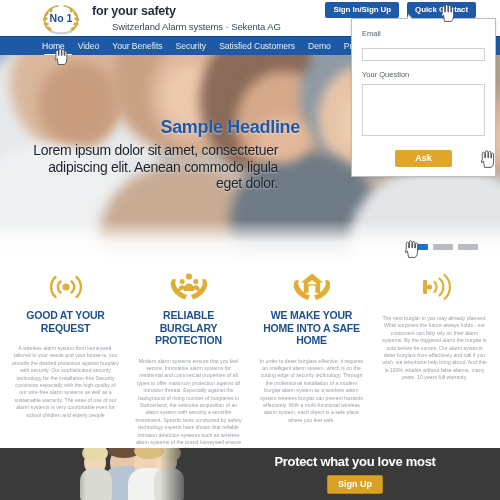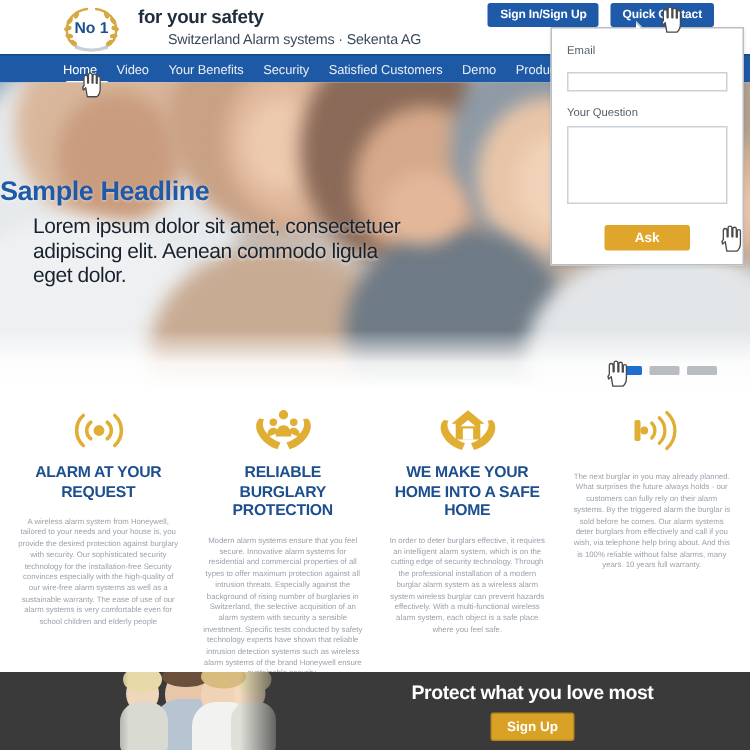--- a/index.html
+++ b/index.html
@@ -63,21 +63,21 @@
     position:relative; height:205px; overflow:hidden;
     background:linear-gradient(150deg,#9fb4c4 0%, #b9c6cf 25%, #cdbdb0 55%, #b0a092 80%, #8e9ba5 100%);
   }
   .hero-photo { position:absolute; inset:0; }
   .hp { position:absolute; border-radius:50%; filter:blur(6px); }
   .hero-overlay-white {
     position:absolute; left:0; right:0; bottom:0; height:40px;
     background:linear-gradient(to bottom, rgba(255,255,255,0) 0%, rgba(255,255,255,0.88) 55%, #fff 100%);
   }
   .hero-text {
-    position:absolute; left:0; top:62px; width:300px; text-align:left;
+    position:absolute; left:0; top:62px; width:300px; text-align:right;
     z-index:5;
   }
   .hero-head {
     font-size:18px; font-weight:bold; color:#1f5aa8;
     text-shadow:0 1px 2px rgba(255,255,255,0.55);
     letter-spacing:-0.3px;
   }
   .hero-sub {
     font-size:14px; color:#18222e; line-height:16.5px; margin-top:4px;
     padding:0 22px; letter-spacing:-0.3px;
@@ -128,21 +128,21 @@
     color:#ffffff; font-size:13px; font-weight:bold; letter-spacing:-0.3px;
   }
   .btn-signup {
     margin-top:6px; background:#d9a227; color:#ffffff; font-size:9px;
     font-weight:bold; padding:3px 10px 4px; border:1px solid #b9881a;
     border-radius:2px; cursor:pointer; line-height:10px;
   }
 
   
   .qc-popup {
-    position:absolute; right:4px; top:18px; width:129px;
+    position:absolute; right:4px; top:18px; width:145px;
     background:#ffffff; border:1px solid #b9bec4; z-index:40;
     padding:10px 10px 9px;
     box-shadow:0 1px 3px rgba(0,0,0,0.12);
     margin-left:48px;
   }
   .qc-arrow {
     position:absolute; top:-6px; left:56px; width:12px; height:6px;
     overflow:hidden;
   }
   .qc-arrow:before {
@@ -270,21 +270,21 @@
       <svg width="38" height="30" viewBox="0 0 38 30">
         <g stroke="#e0ae33" fill="none" stroke-width="2.4" stroke-linecap="round">
           <path d="M13.5 9.5 A7 7 0 0 0 13.5 20.5"></path>
           <path d="M24.5 9.5 A7 7 0 0 1 24.5 20.5"></path>
           <path d="M8.5 5 A13.5 13.5 0 0 0 8.5 25"></path>
           <path d="M29.5 5 A13.5 13.5 0 0 1 29.5 25"></path>
         </g>
         <circle cx="19" cy="15" r="3.6" fill="#e0ae33"></circle>
       </svg>
     </div>
-    <div class="feat-title">ALARM AT YOUR REQUEST</div>
+    <div class="feat-title">GOOD AT YOUR REQUEST</div>
     <div class="feat-body">A wireless alarm system from Honeywell, tailored to your needs and your house is, you provide the desired protection against burglary with security. Our sophisticated security technology for the installation-free Security convinces especially with the high-quality of our wire-free alarm systems as well as a sustainable warranty. The ease of use of our alarm systems is very comfortable even for school children and elderly people</div>
   </div>
 
   <div class="feat">
     <div class="feat-icon">
       <svg width="40" height="32" viewBox="0 0 40 32">
         <g fill="#e0ae33">
           <path d="M4 8 C1.5 10 1 14 3 18 C5.5 23 10.5 27 16 28.5 L18 24 C13 22.5 9 19 7 15 C6 12.8 6 10.5 7 8.5 Z"></path>
           <path d="M36 8 C38.5 10 39 14 37 18 C34.5 23 29.5 27 24 28.5 L22 24 C27 22.5 31 19 33 15 C34 12.8 34 10.5 33 8.5 Z"></path>
           <circle cx="20" cy="5.5" r="3.1"></circle>

